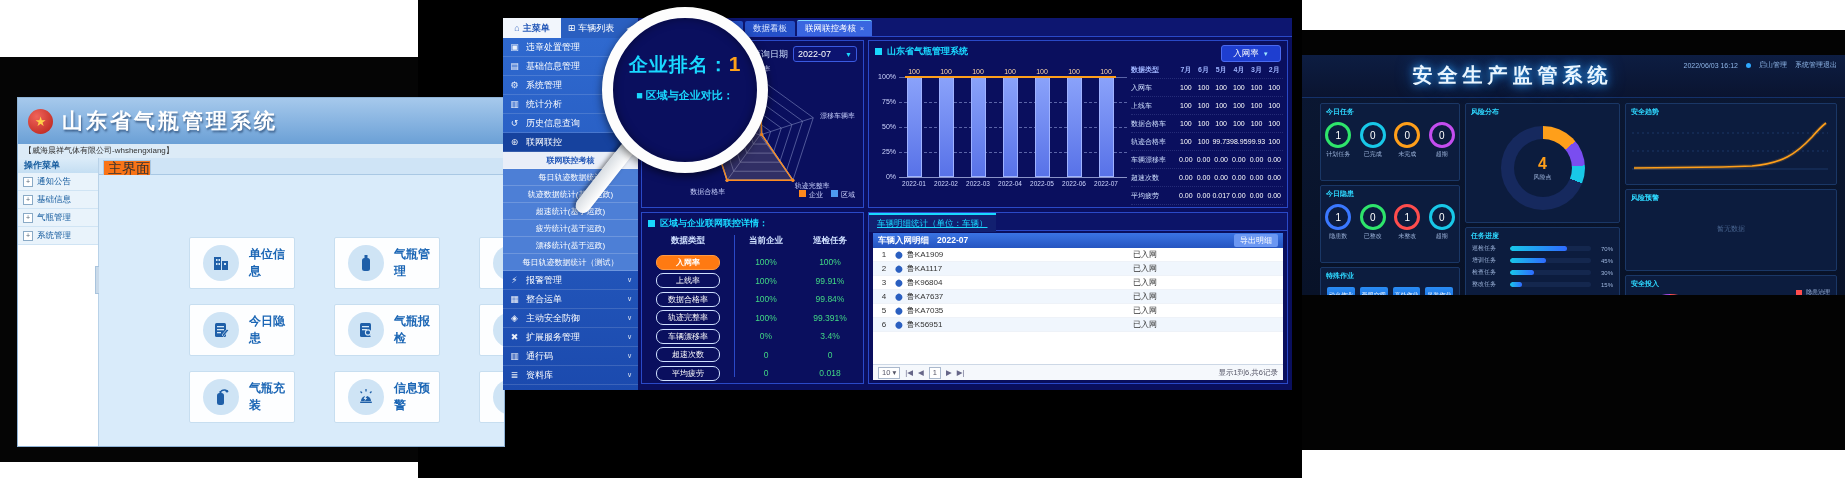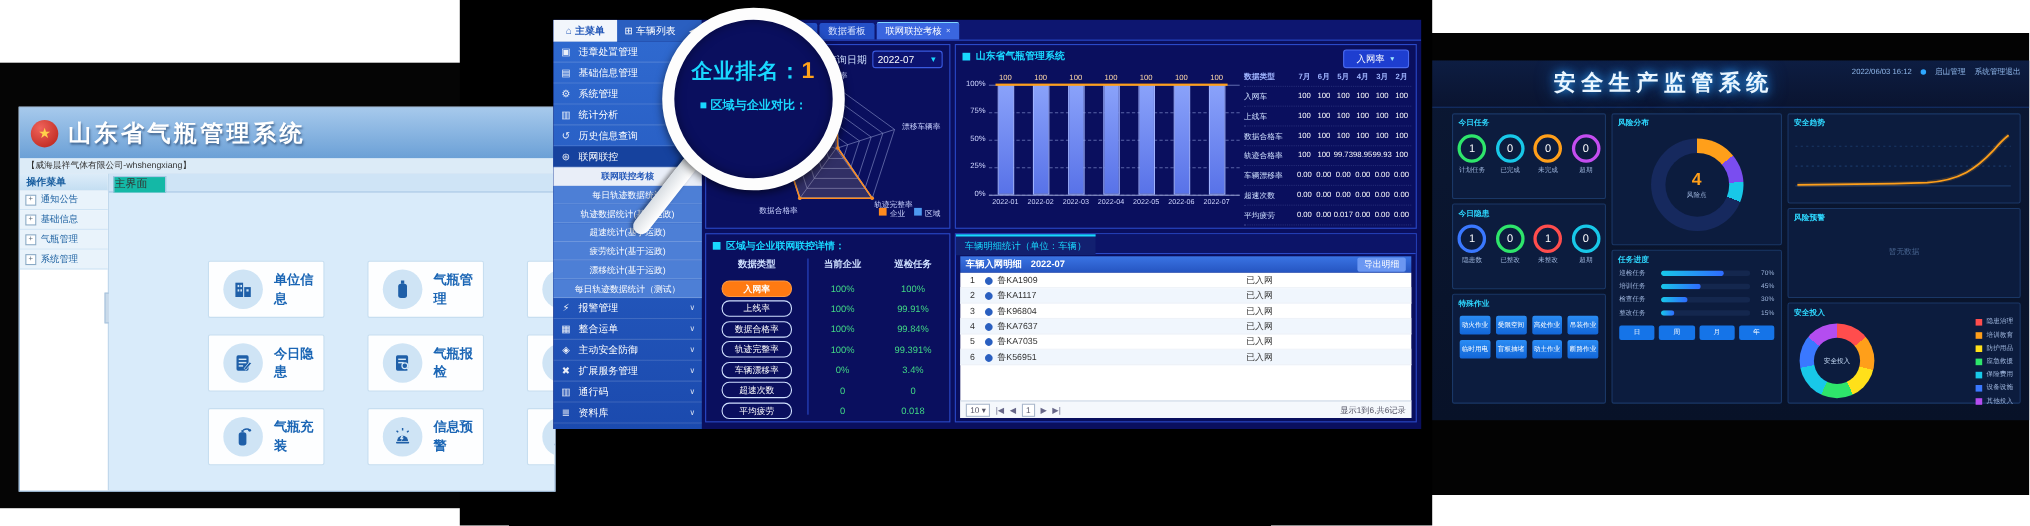--- a/index.html
+++ b/index.html
@@ -15,21 +15,21 @@
   .emblem{width:25px;height:25px;border-radius:50%;background:radial-gradient(circle at 35% 30%,#f0635a,#b51f17);display:flex;align-items:center;justify-content:center;color:#ffd24a;font-size:13px;}
   #ltitle .t{color:#fff;font-size:21px;font-weight:bold;letter-spacing:3px;text-shadow:1px 2px 2px rgba(30,60,100,.65);}
   #lsub{left:0;top:46px;right:0;height:14px;background:#dcebf7;border-bottom:1px solid #bcd4ea;font-size:8px;color:#333;line-height:14px;padding-left:6px;}
   #lside{left:0;top:60px;width:80px;bottom:0;background:#fff;border-right:1px solid #b9d2e8;}
   #lsidehead{left:0;top:0;right:0;height:15px;background:linear-gradient(#dcecf9,#c4def2);font-size:9px;font-weight:bold;color:#1a5fa0;line-height:15px;padding-left:6px;border-bottom:1px solid #b9d2e8;}
   .lsitem{height:17px;background:#e9f3fb;border-bottom:1px solid #d0e4f4;display:flex;align-items:center;gap:4px;padding-left:5px;font-size:8.5px;color:#1a5fa0;cursor:pointer;}
   .plus{width:8px;height:8px;border:1px solid #8aaac6;background:#fff;color:#567;font-size:7px;line-height:7px;text-align:center;flex:0 0 auto;}
   #lhandle{left:77px;top:168px;width:4px;height:26px;background:#c9daea;border:1px solid #a9c4dd;}
   #lmain{left:81px;top:60px;right:0;bottom:0;background:#d9ebfa;}
   #ltabs{left:0;top:0;right:0;height:16px;background:#cfe4f6;border-bottom:1px solid #a9c8e4;}
-  #ltab1{left:4px;top:2px;width:46px;height:14px;background:#14b8a6;border:1px solid #a9c8e4;border-bottom:none;font-size:10px;color:#333;text-align:left;line-height:14px;}
+  #ltab1{left:4px;top:2px;width:46px;height:14px;background:#f97316;border:1px solid #a9c8e4;border-bottom:none;font-size:14px;color:#333;text-align:right;line-height:14px;}
   .tile{width:106px;height:52px;background:#fdfeff;border:1px solid #c7def0;border-radius:2px;display:flex;align-items:center;gap:10px;padding-left:13px;box-sizing:border-box;cursor:pointer;}
   .tcirc{width:36px;height:36px;border-radius:50%;background:#cfe4f5;display:flex;align-items:center;justify-content:center;flex:0 0 auto;}
   .tlabel{font-size:12px;font-weight:bold;color:#1b66b5;}
   
   #capp{left:503px;top:18px;width:789px;height:372px;background:#0a0f5e;z-index:30;overflow:hidden;}
   #cstabs{left:0;top:0;width:135px;height:20px;background:#2a5fc0;display:flex;}
   .cstab{height:20px;display:flex;align-items:center;gap:3px;justify-content:center;font-size:9px;cursor:pointer;}
   #cstab1{width:58px;background:#f2f6fc;color:#2458b8;font-weight:bold;}
   #cstab2{width:60px;color:#fff;}
   #cscollapse{width:17px;color:#fff;font-size:8px;display:flex;align-items:center;justify-content:center;cursor:pointer;}
@@ -75,21 +75,21 @@
   #topline{position:absolute;height:2px;background:#ff9f1a;}
   
   #stats-table{position:absolute;left:262px;top:20px;right:4px;bottom:4px;font-size:7px;color:#fff;}
   .strow{display:flex;height:17px;align-items:center;border-bottom:1px dotted rgba(90,100,168,.35);}
   .strow .c0{width:46px;color:#cfe0ff;text-align:left;}
   .strow .cn{flex:1;text-align:center;}
   .strow.head{color:#9fb4ff;font-weight:bold;}
   .strow.head .c0{color:#9fb4ff;}
   
   #vtabbar{position:absolute;left:0;top:0;right:0;height:17px;background:#0c1468;border-bottom:1px solid #2a49c8;display:flex;}
-  #vtab{height:17px;padding:0 8px;background:#122070;border-top:2px solid #19d8ff;color:#19d8ff;font-size:8.5px;display:flex;align-items:center;cursor:pointer;}
+  #vtab{height:17px;padding:0 8px;background:#122070;border-top:2px solid #19d8ff;color:#19d8ff;font-size:8.5px;display:flex;align-items:center;cursor:pointer;text-decoration:underline;}
   #vbluebar{position:absolute;left:4px;top:20px;right:4px;height:15px;background:linear-gradient(#3a74e4,#2554c0);display:flex;align-items:center;justify-content:space-between;padding:0 5px;box-sizing:border-box;}
   #vbluetitle{color:#fff;font-size:8.5px;font-weight:bold;display:flex;gap:8px;}
   #vexport{background:#6b97f2;border-radius:2px;color:#fff;font-size:8px;padding:1px 6px;cursor:pointer;}
   #vtable{position:absolute;left:4px;top:35px;right:4px;bottom:3px;background:#fff;display:flex;flex-direction:column;}
   #vhead{display:flex;height:14px;background:#e8eef7;border-bottom:1px solid #cdd8e6;font-size:8px;color:#445;align-items:center;font-weight:bold;}
   .vrow{display:flex;height:13px;align-items:center;font-size:8px;color:#333;border-bottom:1px solid #eef2f8;cursor:pointer;}
   .vrow:nth-child(even){background:#f0f6fd;}
   .vc-i{width:22px;text-align:center;flex:0 0 auto;}
   .vc-p{flex:1;display:flex;align-items:center;gap:4px;}
   .vc-s{width:150px;flex:0 0 auto;}
@@ -98,21 +98,21 @@
   .pgbox{border:1px solid #aab8cc;background:#fff;padding:0 3px;height:10px;line-height:10px;cursor:pointer;}
   .pgbtn{cursor:pointer;color:#668;}
   #vsummary{margin-left:auto;}
   
   #mag{left:602px;top:7px;width:166px;height:166px;border-radius:50%;border:11px solid #fdfdfd;background:#0a0f5e;box-shadow:0 3px 8px rgba(0,0,0,.55), inset 0 0 10px rgba(0,0,0,.4);z-index:60;box-sizing:border-box;}
   #maghandle{left:562px;top:170px;width:86px;height:15px;background:linear-gradient(#ffffff,#d8dde2);border-radius:8px;transform:rotate(128deg);z-index:59;box-shadow:1px 2px 4px rgba(0,0,0,.45);}
   #magl1{left:602px;top:52px;width:166px;text-align:center;z-index:61;font-size:19px;font-weight:bold;color:#19d8ff;letter-spacing:1px;}
   #magl1 .num{color:#ffa21a;font-size:21px;}
   #magl2{left:602px;top:88px;width:166px;text-align:center;z-index:61;font-size:11px;font-weight:bold;color:#19d8ff;}
   
-  #rdash{left:1180px;top:55px;width:665px;height:327px;background:linear-gradient(#0b1834,#081228);z-index:5;overflow:hidden;}
+  #rdash{left:1180px;top:55px;width:665px;height:240px;background:linear-gradient(#0b1834,#081228);z-index:5;overflow:hidden;}
   #rhead{left:0;top:0;right:0;height:42px;background:linear-gradient(#0d1d42,#0a1430);border-bottom:1px solid #14316a;}
   #rtitle{left:0;right:0;top:7px;text-align:center;font-size:20px;font-weight:bold;color:#eaf6ff;letter-spacing:5px;text-shadow:0 0 9px #2ea8ff,0 0 18px #1c6bd8;}
   #rmeta{right:8px;top:5px;font-size:7px;color:#8fb6e8;display:flex;gap:8px;align-items:center;}
   .dot{width:5px;height:5px;border-radius:50%;background:#2ea8ff;display:inline-block;}
   .dpanel{position:absolute;background:#0c1c3e;border:1px solid #1a3766;border-radius:2px;box-sizing:border-box;}
   .dptitle{font-size:7px;color:#2ed8ff;padding:3px 5px 0 5px;font-weight:bold;}
   .ringrow{display:flex;justify-content:space-around;margin-top:5px;}
   .ringcell{display:flex;flex-direction:column;align-items:center;gap:2px;}
   .ring{width:26px;height:26px;border-radius:50%;border:3px solid #fff;display:flex;align-items:center;justify-content:center;font-size:10px;color:#fff;box-sizing:border-box;}
   .ringlab{font-size:6px;color:#9fb6dd;}

